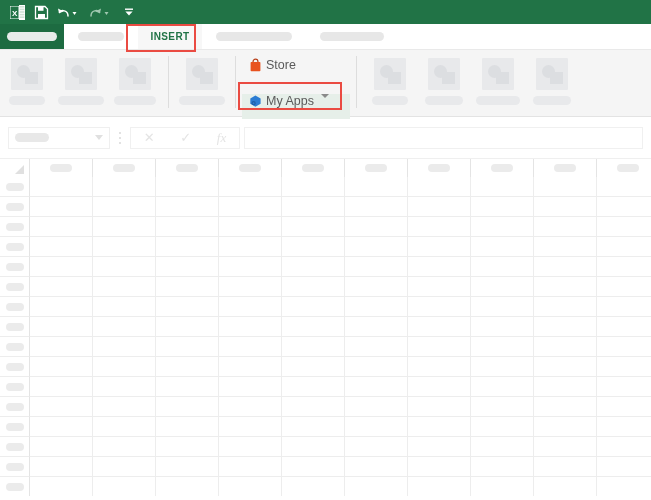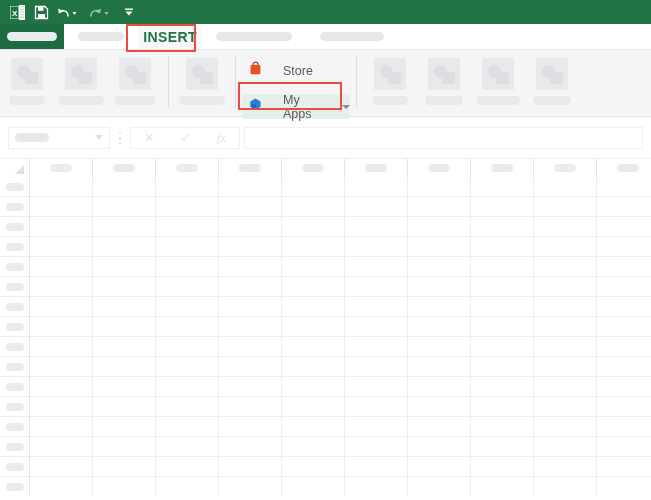--- a/index.html
+++ b/index.html
@@ -49,21 +49,21 @@
   .pill {
     height: 9px;
     border-radius: 5px;
     display: block;
   }
   .tab-insert {
     width: 64px;
     display: flex; align-items: center; justify-content: center;
     background: #f7f7f7;
     color: #217346;
-    font-size: 14px;
+    font-size: 10px;
     font-weight: bold;
     letter-spacing: 0.4px;
     position: relative;
   }
   .hl-box {
     position: absolute;
     border: 2px solid #ea4b42;
     pointer-events: none;
   }
   #hl-insert { left: 126px; top: 24px; width: 70px; height: 28px; }
@@ -122,24 +122,24 @@
 
   
   .apps-group {
     display: flex; flex-direction: column;
     justify-content: flex-start;
     padding-top: 4px;
     width: 108px;
     position: relative;
   }
   .app-row {
-    display: flex; align-items: center;
+    display: flex; 
     height: 25px;
     padding-left: 6px;
-    gap: 20px;
+    gap: 3px;
   }
   .app-row.active { background: #e6efe9; margin-top: 11px; }
   .app-label {
     font-size: 12.5px;
     color: #5a5a5a;
   }
   .caret-down {
     width: 0; height: 0;
     border-left: 4px solid transparent;
     border-right: 4px solid transparent;

